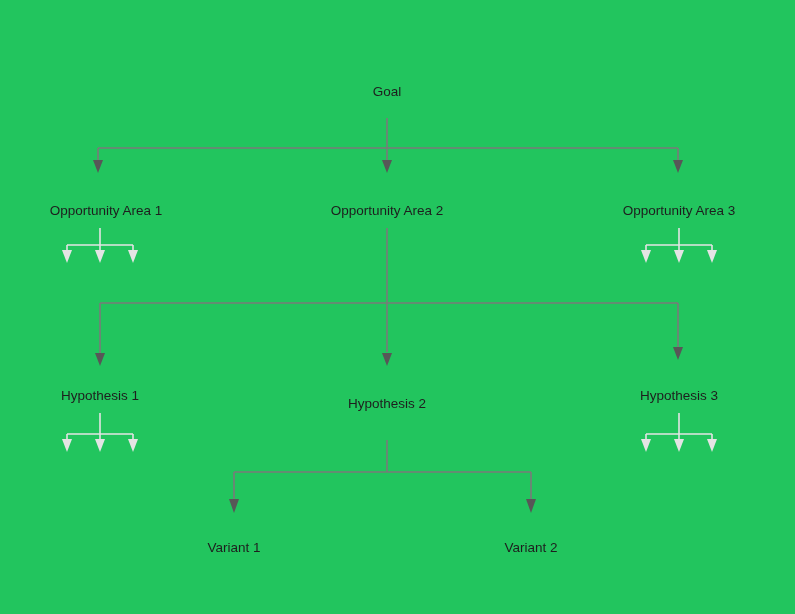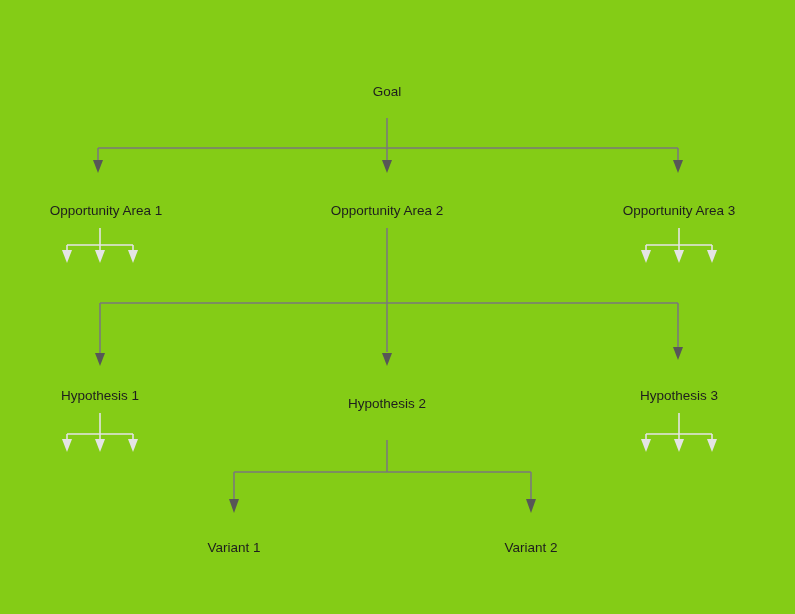--- a/index.html
+++ b/index.html
@@ -11,21 +11,21 @@
   body {
     width: 795px;
     height: 614px;
     overflow: hidden;
     font-family: "Liberation Sans", sans-serif;
   }
   #diagram-canvas {
     position: relative;
     width: 795px;
     height: 614px;
-    background: #84cc16;
+    background: #22c55e;
   }
   #tree-svg {
     position: absolute;
     top: 0;
     left: 0;
     width: 795px;
     height: 614px;
   }
   .node-label {
     font-family: "Liberation Sans", sans-serif;

